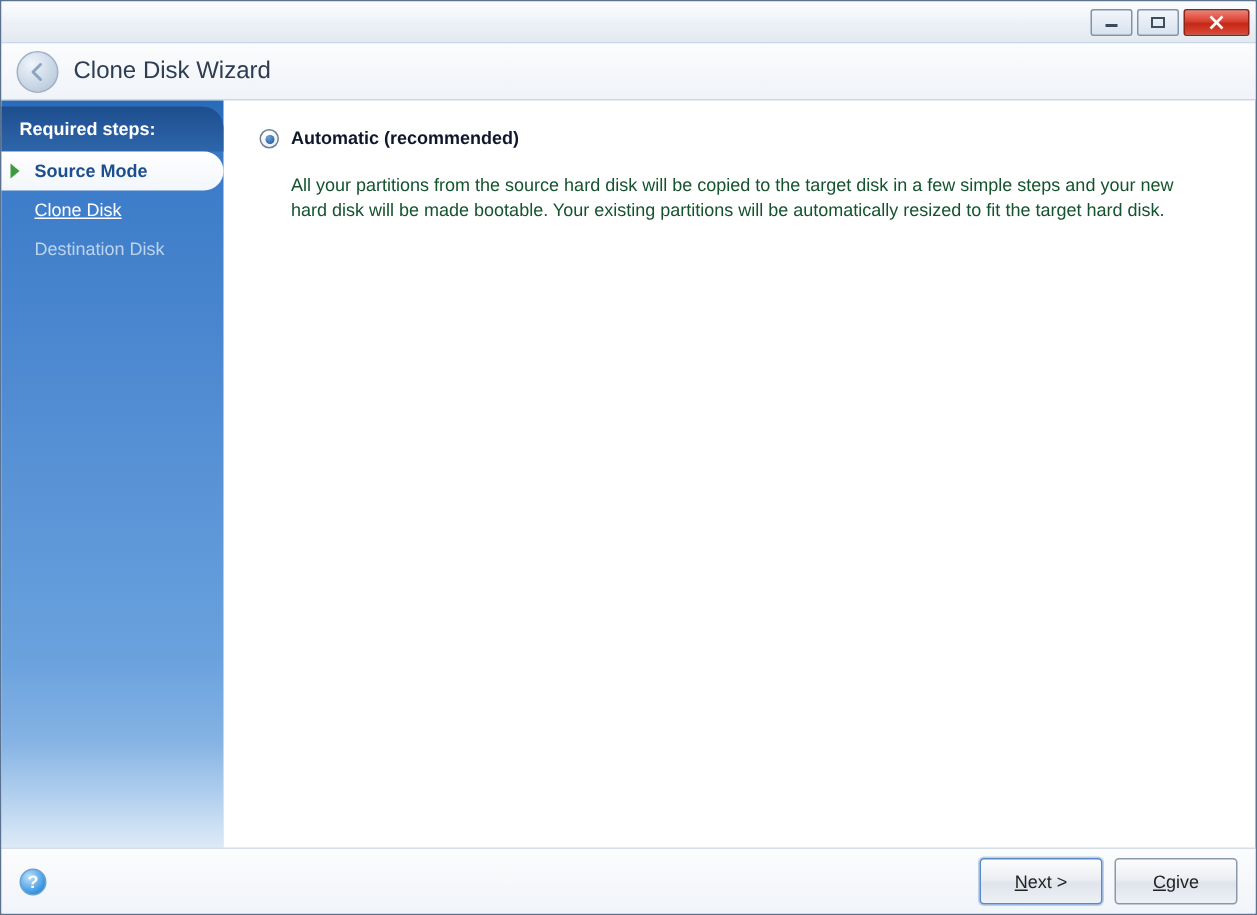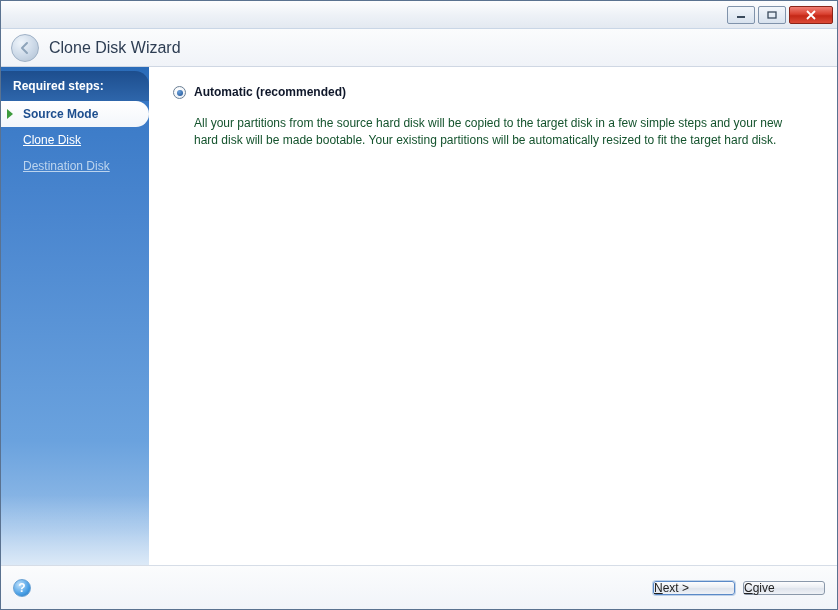--- a/index.html
+++ b/index.html
@@ -13,34 +13,34 @@
     .backbtn { width: 28px; height: 28px; border-radius: 50%; background: radial-gradient(circle at 35% 30%, #eff5fb, #cbd8e7 55%, #aebecf); border: 1px solid #9fb1c6; display: flex; align-items: center; justify-content: center; }
     .backbtn svg { display: block; }
     .wizard-title { font-size: 16px; color: #2d3d53; }
     .body { flex: 1; display: flex; min-height: 0; }
     .sidebar { width: 148px; background: linear-gradient(to bottom, #2a6bb8 0%, #3a7ac7 8%, #4a86cf 30%, #6aa2de 75%, #a8c9ec 100%); color: #fff; display: flex; flex-direction: column; padding-top: 0; }
     .sidebar-header { height: 30px; background: linear-gradient(to bottom, #1d4e8e, #2e66ab); display: flex; align-items: center; padding: 0 12px; font-weight: bold; font-size: 12px; border-top-right-radius: 14px; margin-top: 4px; margin-right: 0; }
     .step { height: 26px; display: flex; align-items: center; padding: 0 12px 0 22px; font-size: 12px; position: relative; }
     .step.active { background: linear-gradient(to bottom, #ffffff, #f2f6fb); color: #1d4e8e; font-weight: 600; border-top-right-radius: 13px; border-bottom-right-radius: 13px; margin-right: 0; }
     .step.active::before { content: ""; position: absolute; left: 6px; width: 0; height: 0; border-top: 5px solid transparent; border-bottom: 5px solid transparent; border-left: 6px solid #3d9b3d; }
     .step.link { color: #fff; text-decoration: underline; }
-    .step.disabled { color: #bcd4ee; text-decoration: underline; }
+    .step.disabled { color: #bcd4ee; }
     .sidebar-spacer { flex: 1; }
     .sidebar-footer { height: 70px; background: linear-gradient(to bottom, rgba(255,255,255,0) 0%, rgba(255,255,255,0.25) 50%, rgba(255,255,255,0.6) 100%); }
     .main { flex: 1; padding: 18px 28px 12px 24px; color: #3a3a3a; overflow: auto; }
     .main h2 { font-size: 17px; font-weight: normal; color: #1d4e8e; margin-bottom: 18px; }
     .option { display: flex; align-items: flex-start; gap: 8px; margin-bottom: 4px; }
     .radio { width: 13px; height: 13px; border-radius: 50%; border: 1px solid #6b7f95; background: radial-gradient(circle at 35% 30%, #fff, #e7edf4); flex: none; margin-top: 1px; display: flex; align-items: center; justify-content: center; }
     .radio.selected::after { content: ""; width: 6px; height: 6px; border-radius: 50%; background: radial-gradient(circle at 35% 30%, #6aa2de, #1d4e8e); display: block; }
     .option-label { font-weight: bold; color: #0f172a; }
     .option-desc { margin: 16px 0 16px 21px; line-height: 1.45; color: #14532d; }
     .footer { height: 44px; border-top: 1px solid #d6dde7; display: flex; align-items: center; padding: 0 12px; background: linear-gradient(to bottom, #fbfcfd, #f1f4f9); }
     .help { width: 18px; height: 18px; border-radius: 50%; background: radial-gradient(circle at 35% 30%, #bfe1fb, #4aa0e6 60%, #1d6fb6); border: 1px solid #6aa2d4; color: #fff; display: flex; align-items: center; justify-content: center; font-weight: bold; font-size: 12px; }
     .footer-spacer { flex: 1; }
-    .btn { min-width: 82px; height: 14px; margin-left: 8px; border: 1px solid #8a98aa; border-radius: 3px; background: linear-gradient(to bottom, #fdfdfe, #ebeef3 45%, #dfe4ec 55%, #eef1f6); font-size: 12px; color: #222; display: flex; align-items: center; }
+    .btn { min-width: 82px; height: 31px; margin-left: 8px; border: 1px solid #8a98aa; border-radius: 3px; background: linear-gradient(to bottom, #fdfdfe, #ebeef3 45%, #dfe4ec 55%, #eef1f6); font-size: 12px; color: #222; display: flex; align-items: center; justify-content: center; }
     .btn.primary { border-color: #5a89c7; box-shadow: 0 0 0 1px rgba(90,137,199,0.35); }
     .btn .ul { text-decoration: underline; }
   </style>
 </head>
 <body>
 
 <div class="window">
 
   <div class="titlebar">
     <div class="titlebtn">

